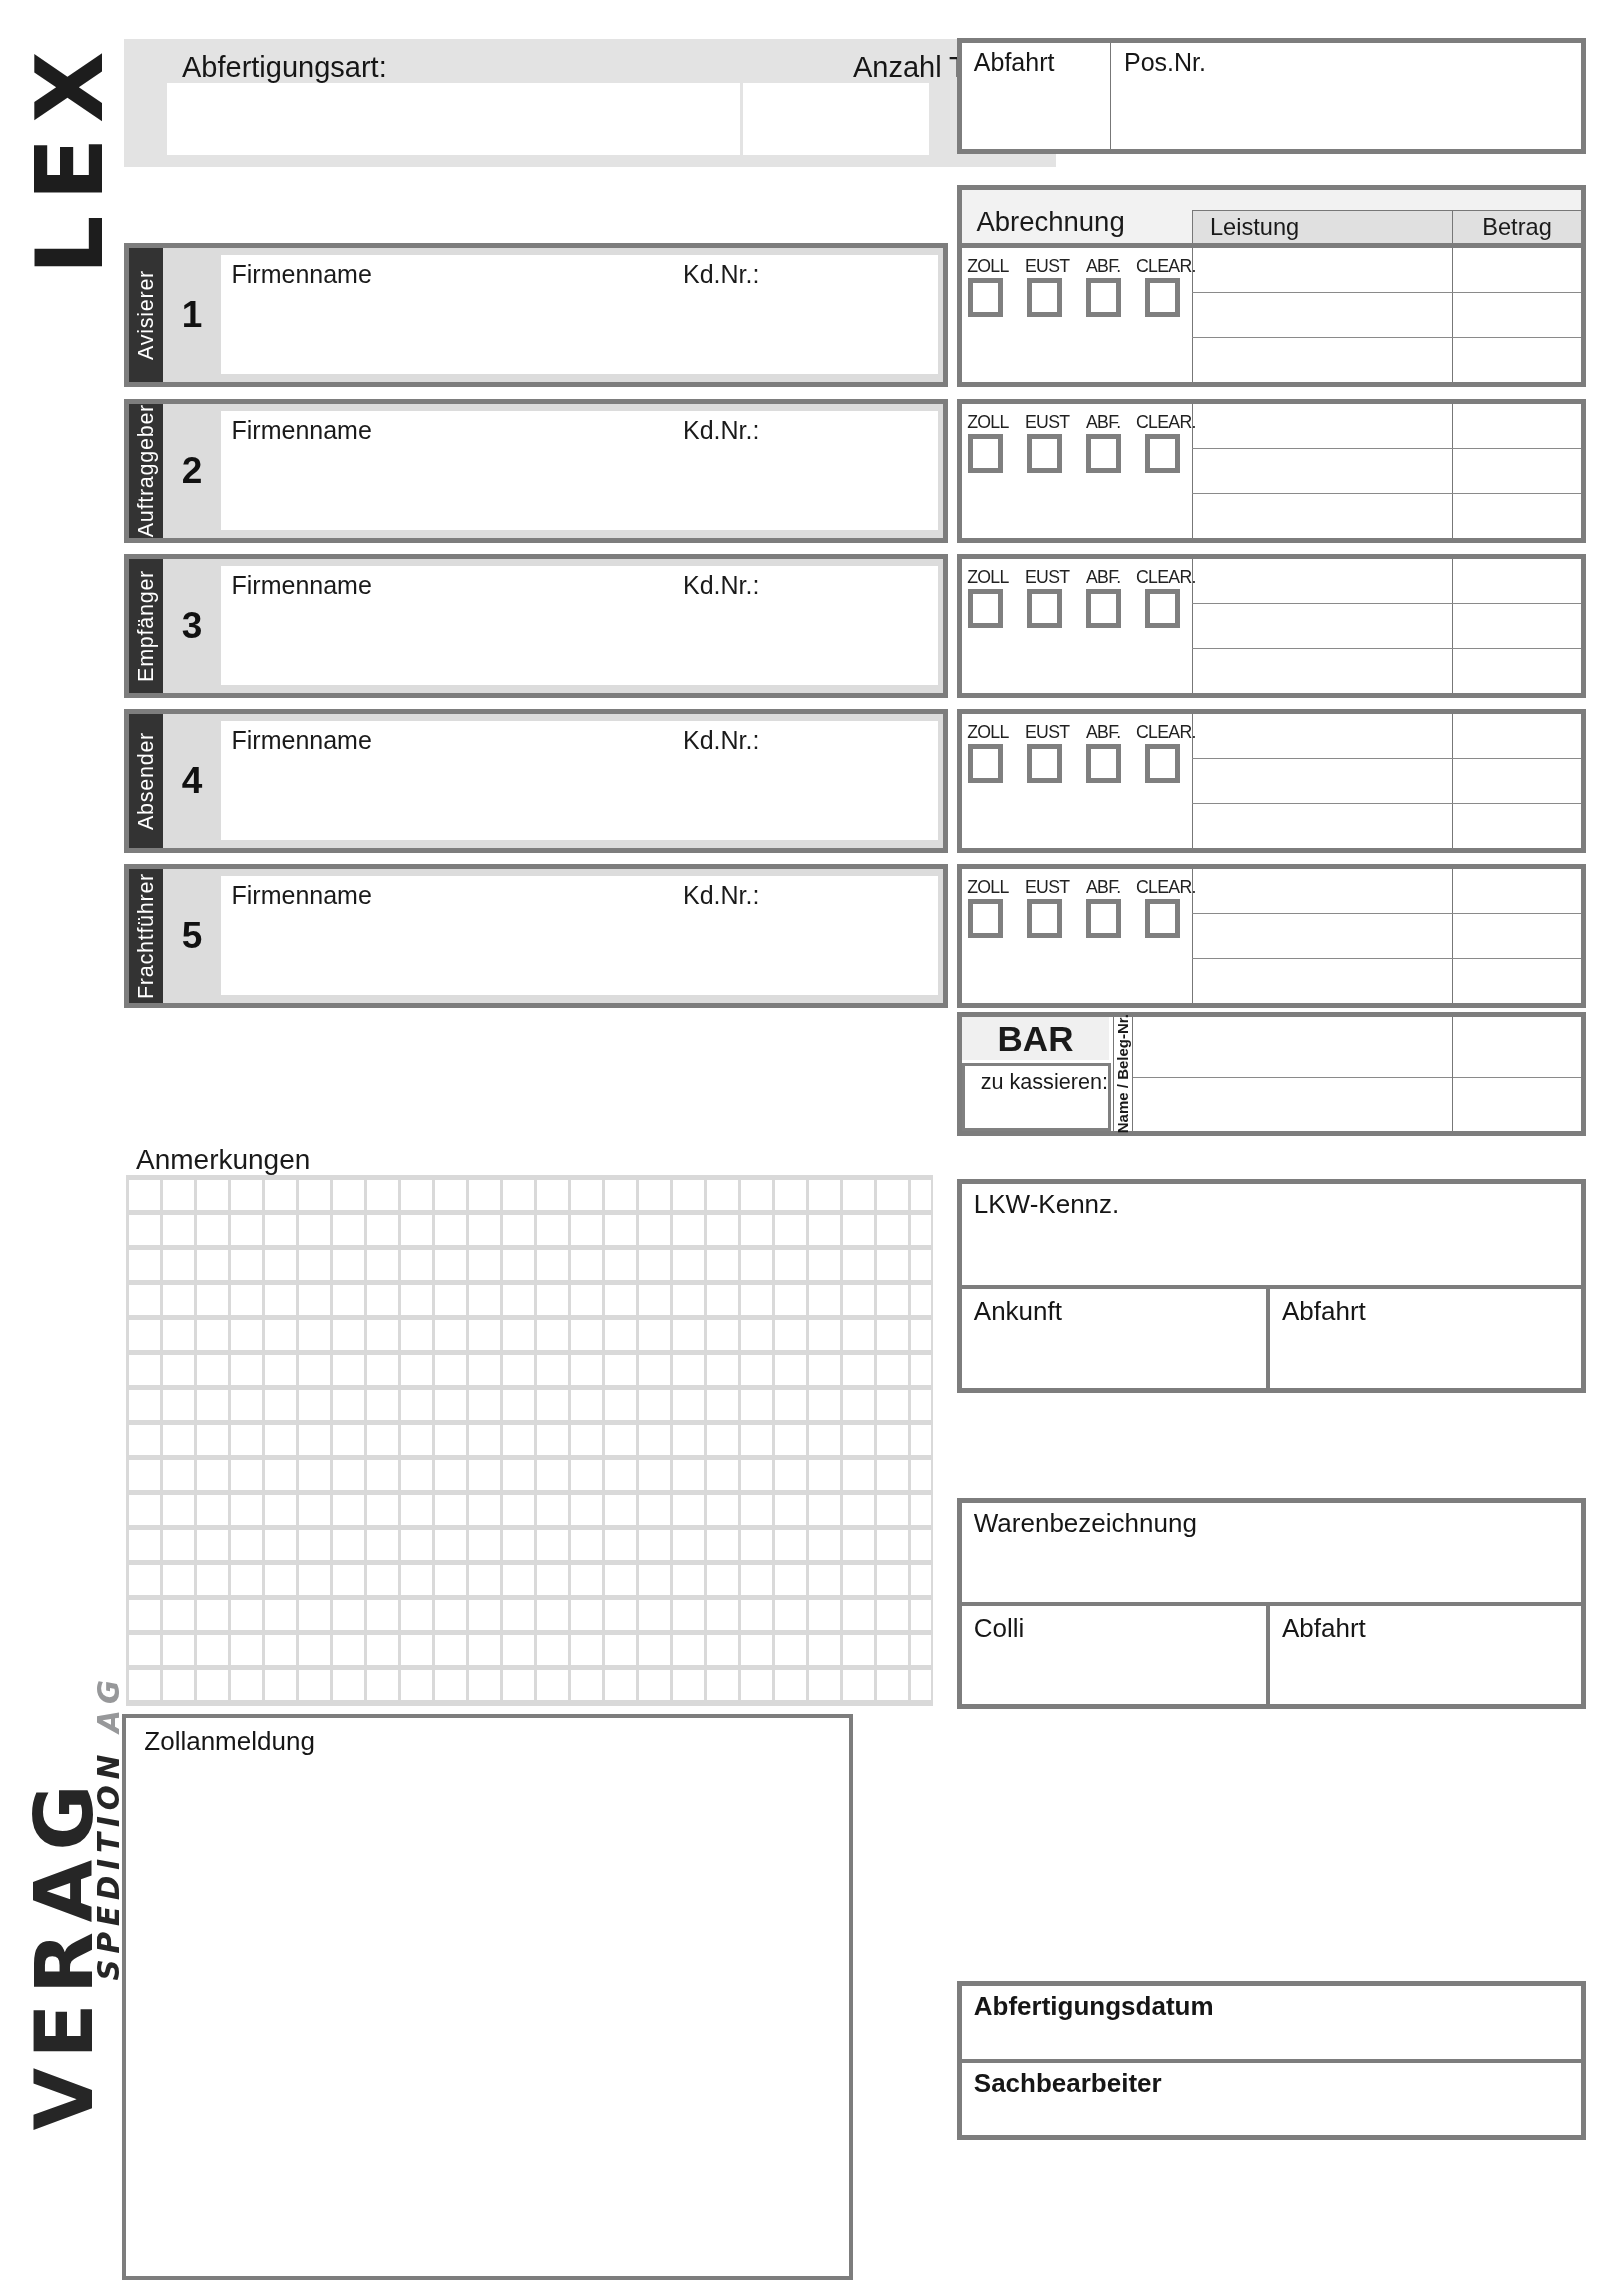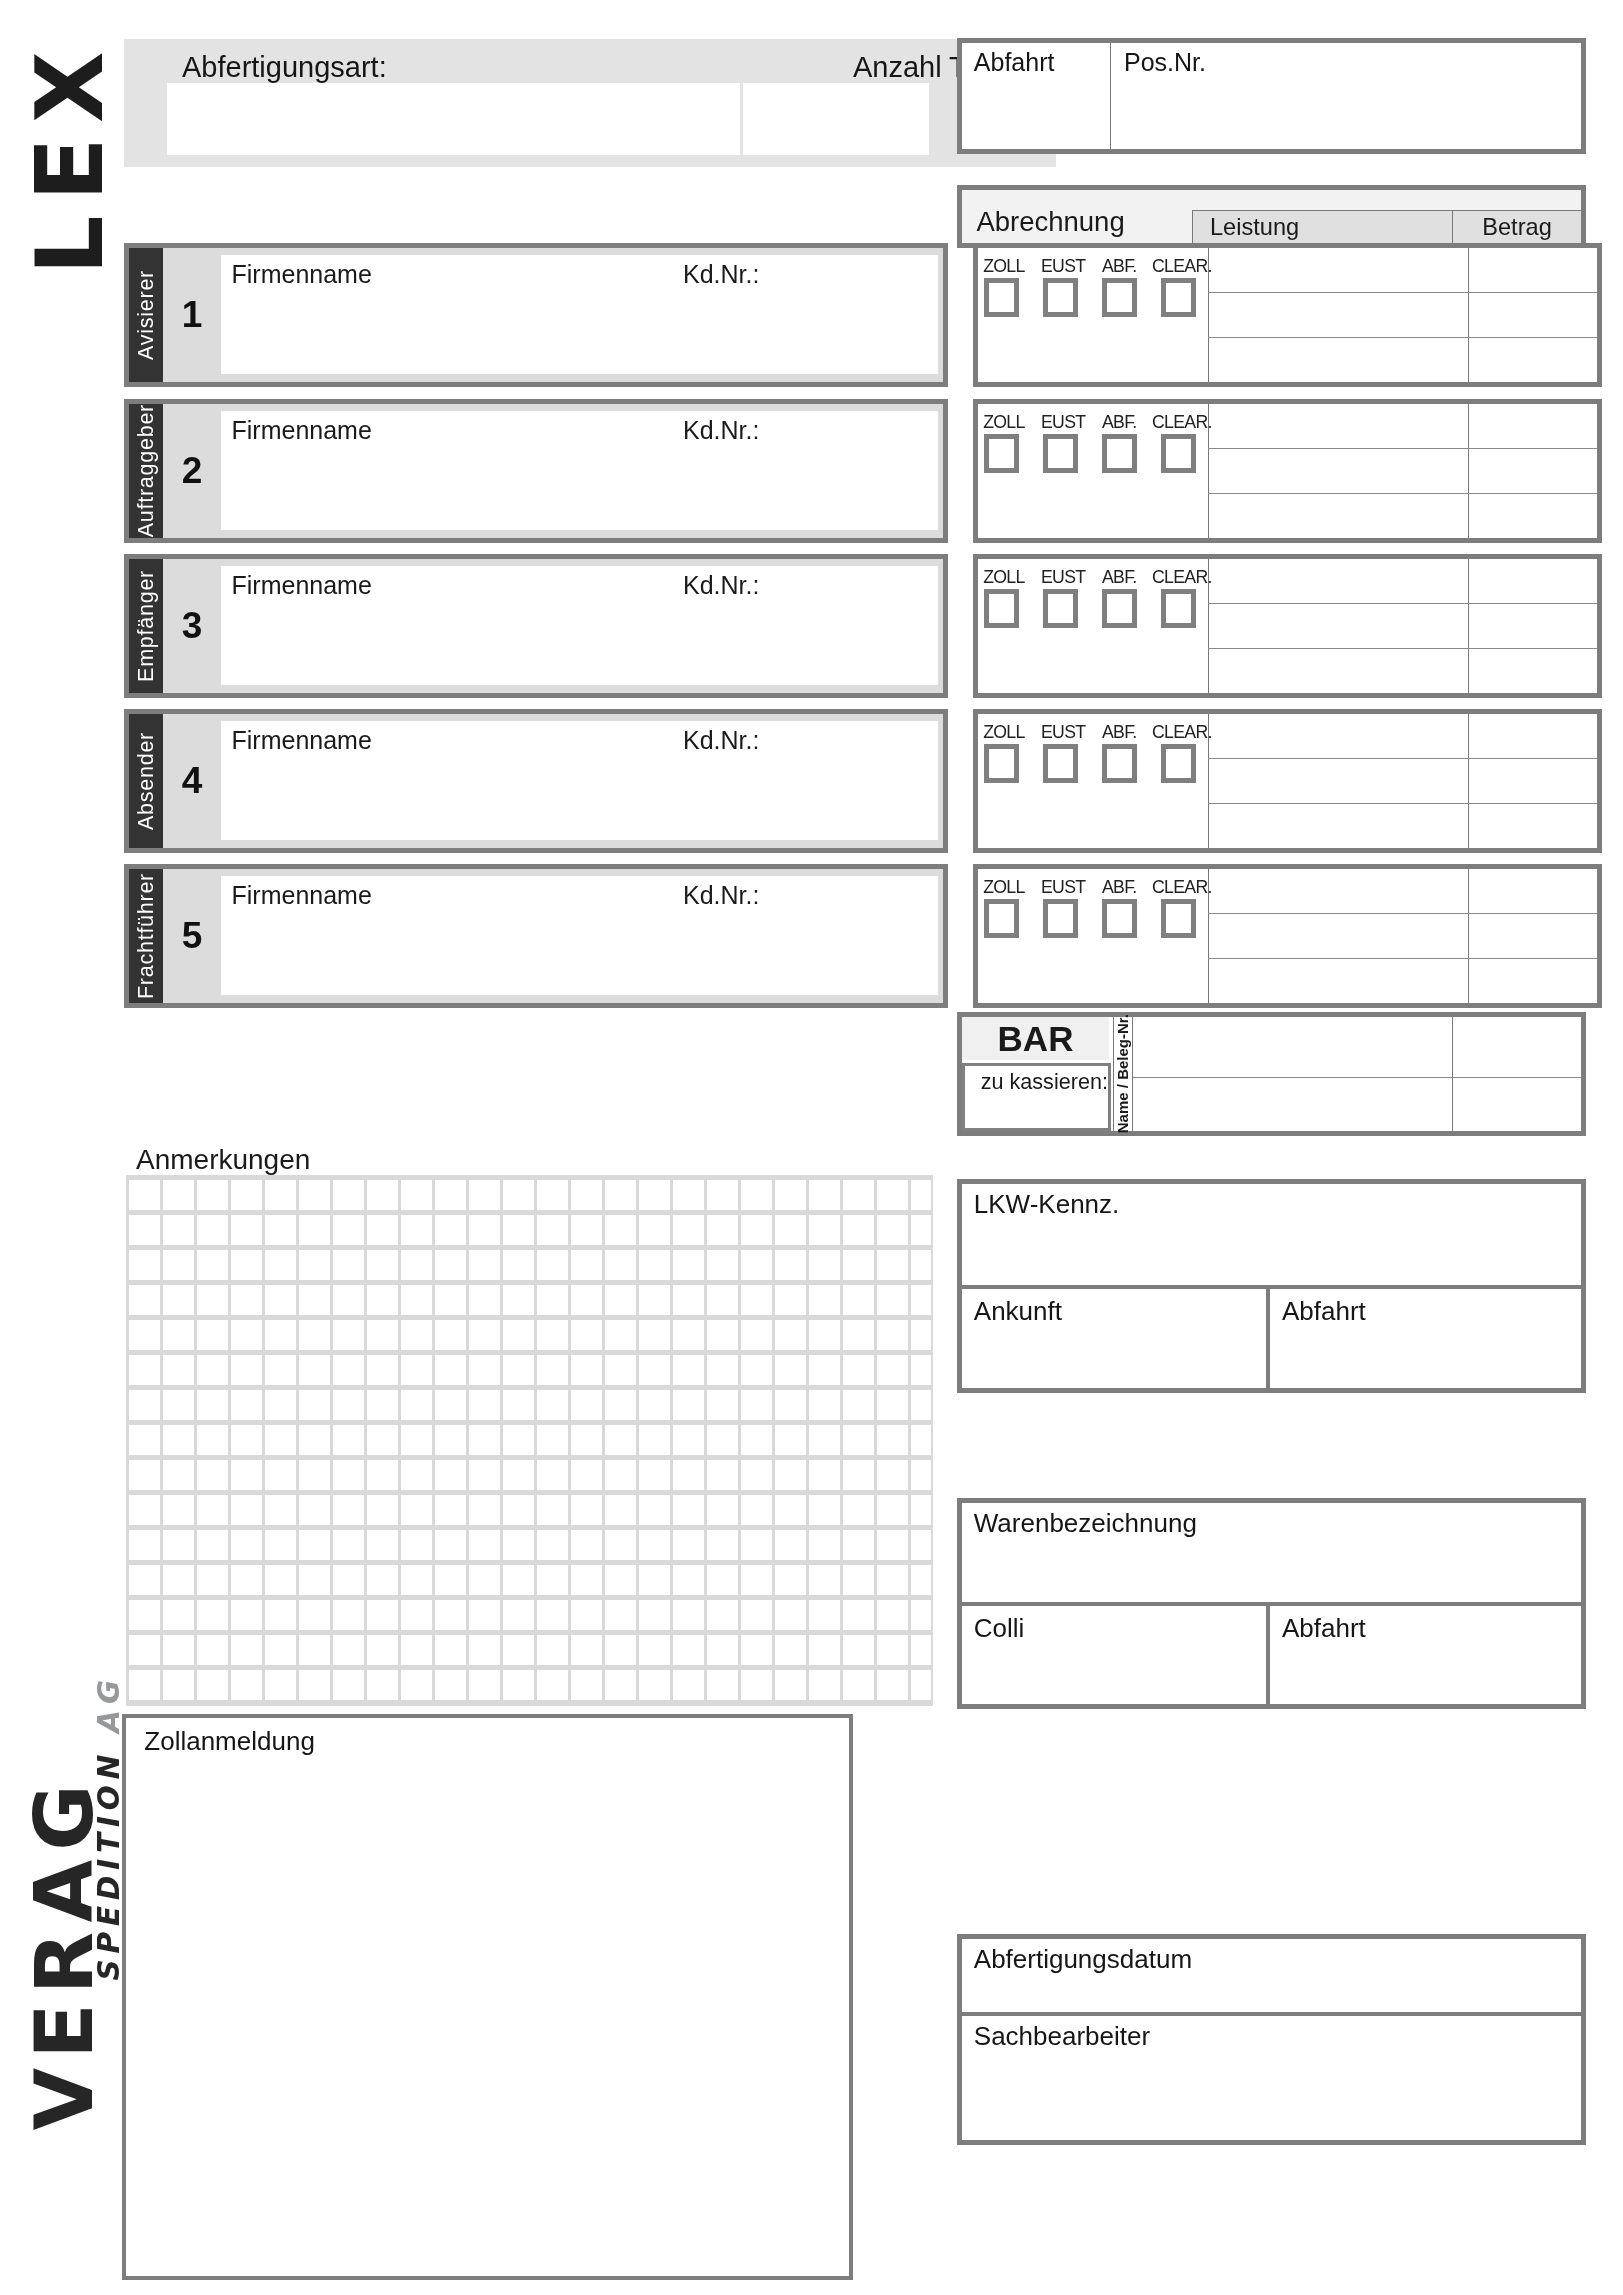--- a/index.html
+++ b/index.html
@@ -44,21 +44,21 @@
   .party-row{position:absolute;left:124px;width:824px;height:144px;border:5.2px solid #7d7d7d;background:#dcdcdc;}
   .role-cell{position:absolute;left:0;top:0;bottom:0;width:34px;background:#333333;display:flex;align-items:center;justify-content:center;}
   .role-cell .rot{font-size:21.6px;color:#ffffff;letter-spacing:0.7px;}
   .num-cell{position:absolute;left:34px;top:0;bottom:0;width:58px;display:flex;align-items:center;justify-content:center;
             font-size:37px;font-weight:bold;color:#111111;}
   .firm-box{position:absolute;left:92px;top:6.5px;right:5.2px;bottom:7.9px;background:#ffffff;}
   .firm-label{position:absolute;left:10.5px;top:5.2px;font-size:25px;}
   .kdnr-label{position:absolute;left:462px;top:5.2px;font-size:25px;}
 
   
-  .ab-band{position:absolute;left:957px;width:629px;height:144px;border:5.2px solid #7d7d7d;background:#ffffff;margin-left:16px;}
+  .ab-band{position:absolute;left:957px;width:629px;height:144px;border:5.2px solid #7d7d7d;background:#ffffff;}
   .cb-label{position:absolute;top:7.9px;font-size:17.7px;letter-spacing:-0.7px;color:#222222;}
   .checkbox{position:absolute;top:30px;width:35px;height:39px;border:5.2px solid #7f7f7f;background:#ffffff;}
   .ab-band .hdiv-thin{left:230px;right:0;}
   .lcol{position:absolute;left:231px;top:0;bottom:0;width:259px;}
   .bcol{position:absolute;left:491px;top:0;bottom:0;right:0;}
 
   
   .bar-band{left:957px;top:1012px;width:629px;height:124px;border:5.2px solid #7d7d7d;background:#ffffff;}
   .bar-cell{position:absolute;left:0;top:0;width:147px;height:43px;background:#f0f0f0;
             display:flex;align-items:center;justify-content:center;font-size:35px;font-weight:bold;}
@@ -81,21 +81,21 @@
       #ffffff;
     border-right:2.6px solid #d9d9d9;border-bottom:5.2px solid #d9d9d9;}
 
   
   .lkw-box{left:957px;top:1179px;width:629px;height:214px;}
   .lkw-box .hdiv-thick{top:101px;}
   .lkw-box .vdiv-thick{left:304px;top:105px;bottom:0;}
   .waren-box{left:957px;top:1498px;width:629px;height:211px;}
   .waren-box .hdiv-thick{top:99px;}
   .waren-box .vdiv-thick{left:304px;top:103px;bottom:0;}
-  .abf-box{left:957px;top:1934px;width:629px;height:211px;}
+  .abf-box{left:957px;top:1981px;width:629px;height:159px;font-weight:bold;}
   .abf-box .hdiv-thick{top:73px;}
 
   .lbl-40{font-size:26px;}
 
   
   .zoll-box{left:122px;top:1714px;width:731px;height:566px;border:4.6px solid #7d7d7d;background:#ffffff;}
   .zoll-box .box-label{left:18.3px;top:7.9px;font-size:26px;}
 
   .fill-field{position:absolute;}
 </style>

